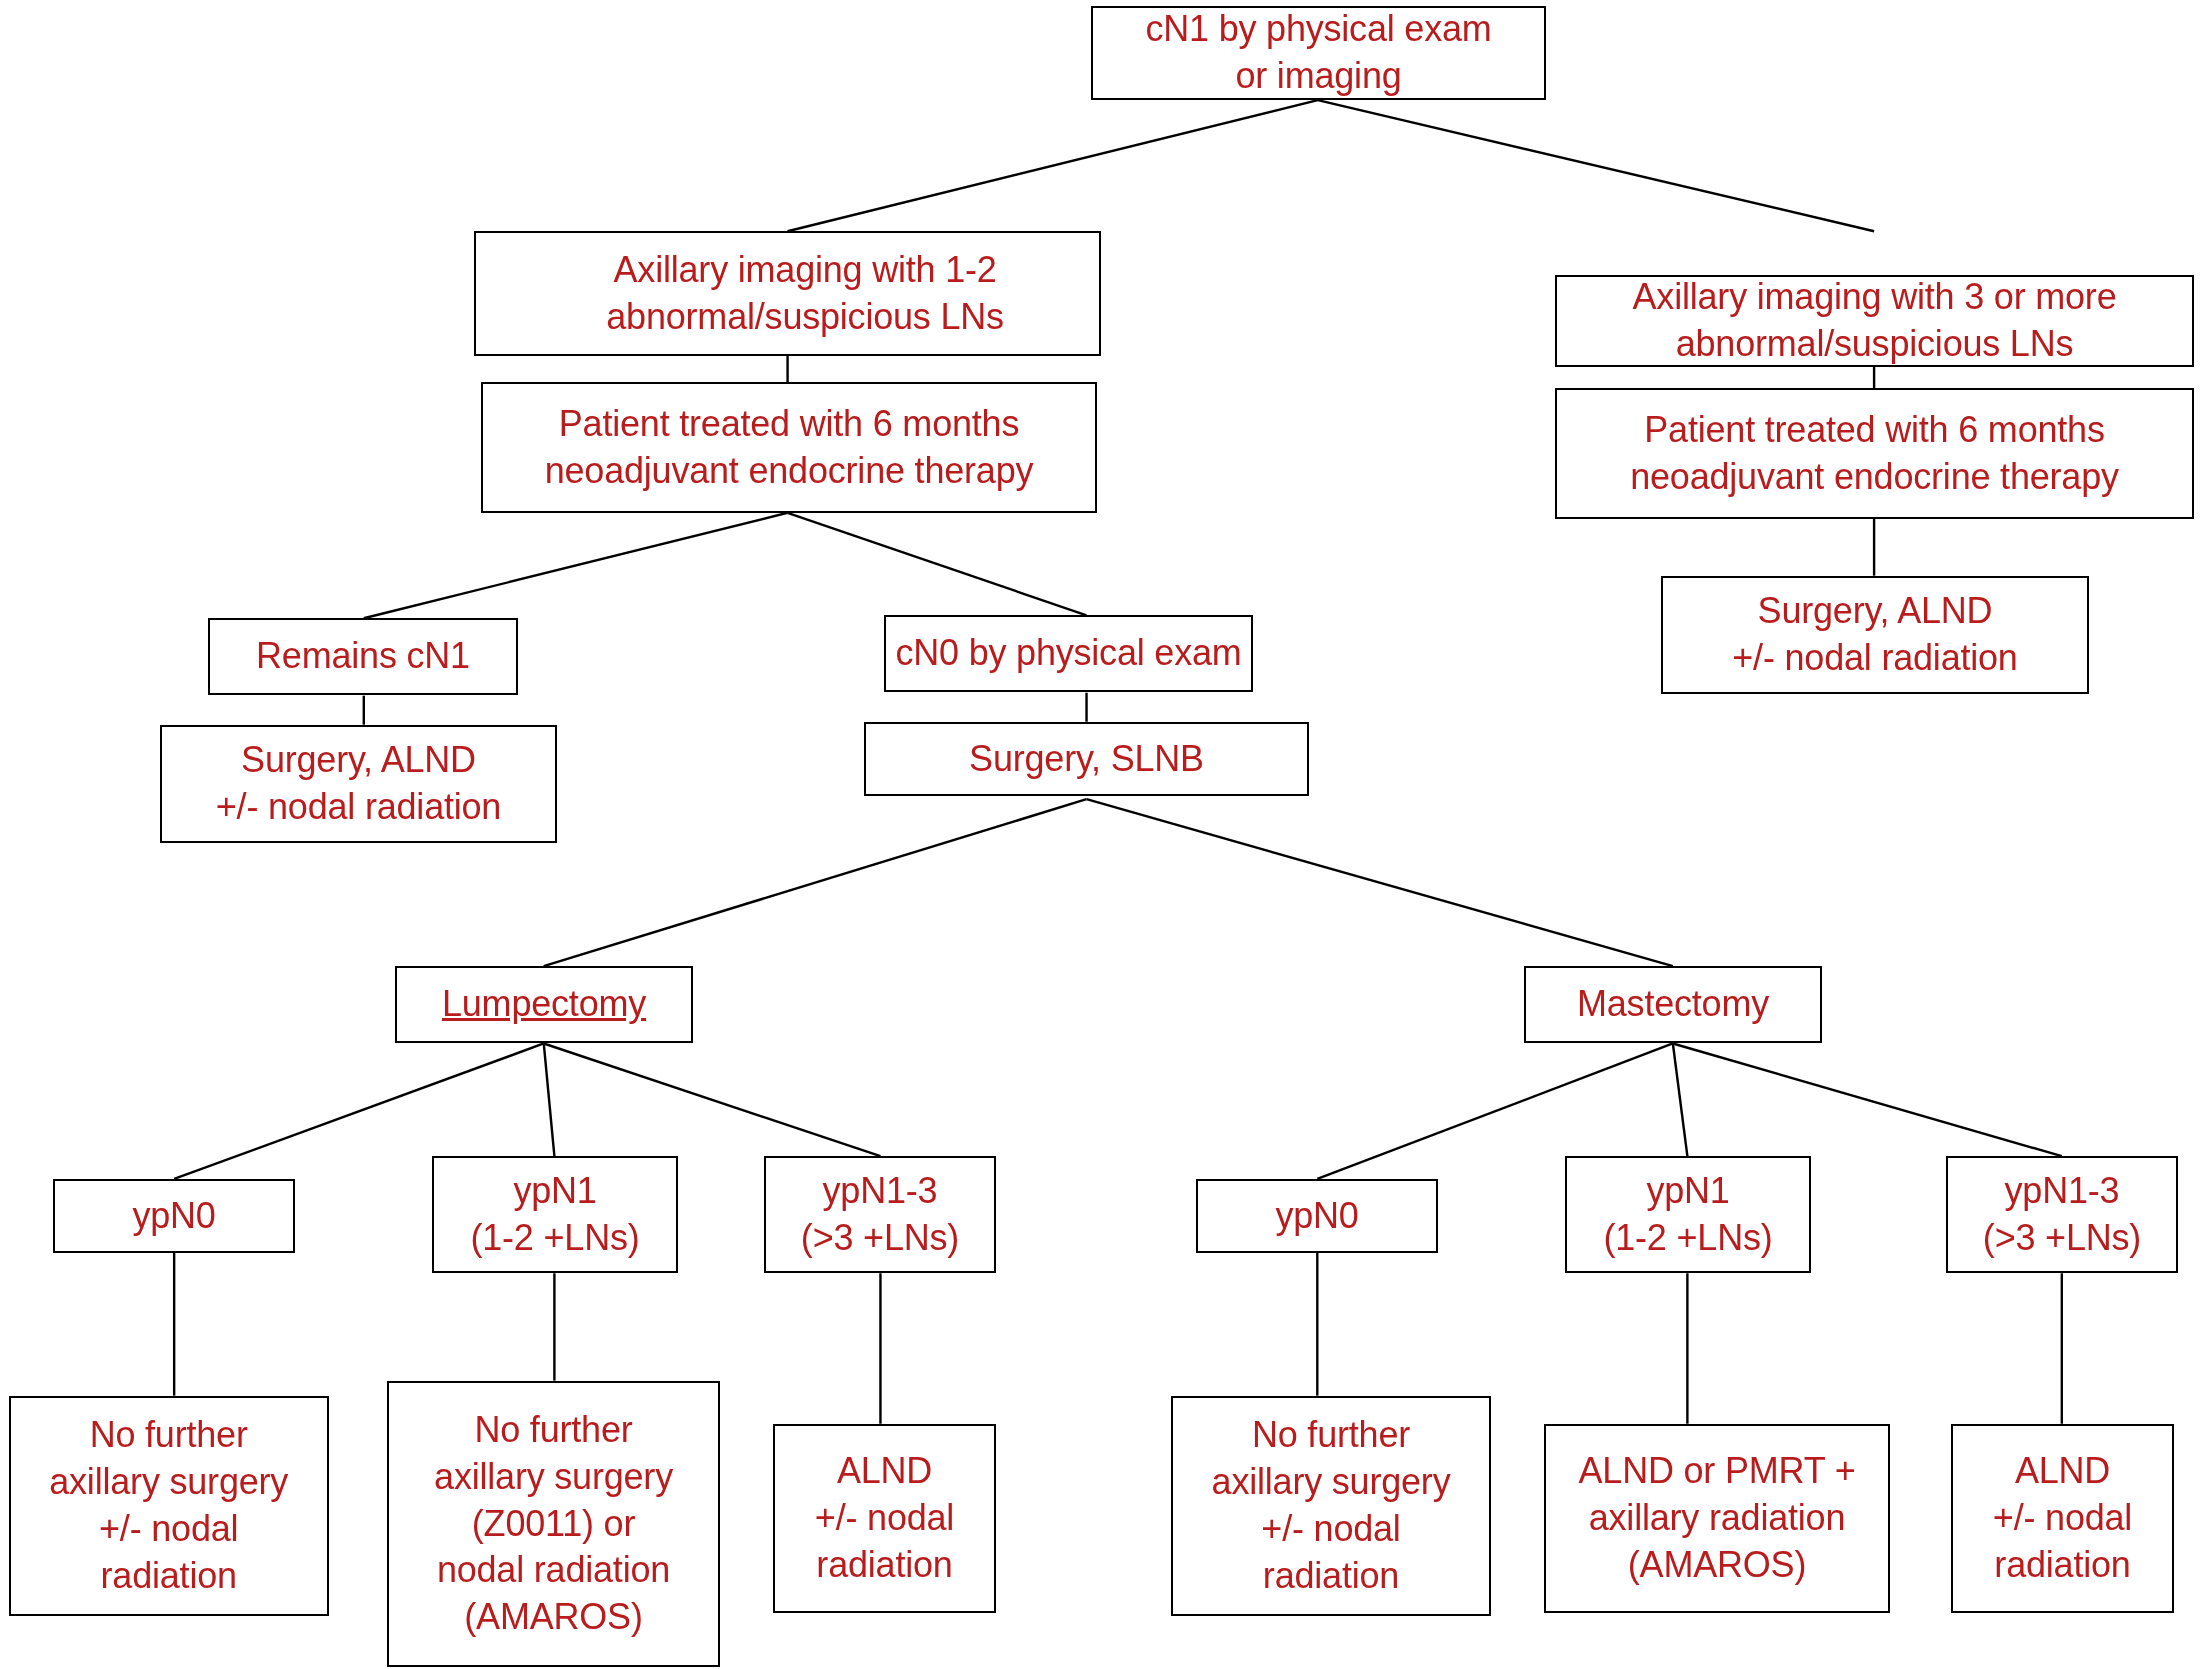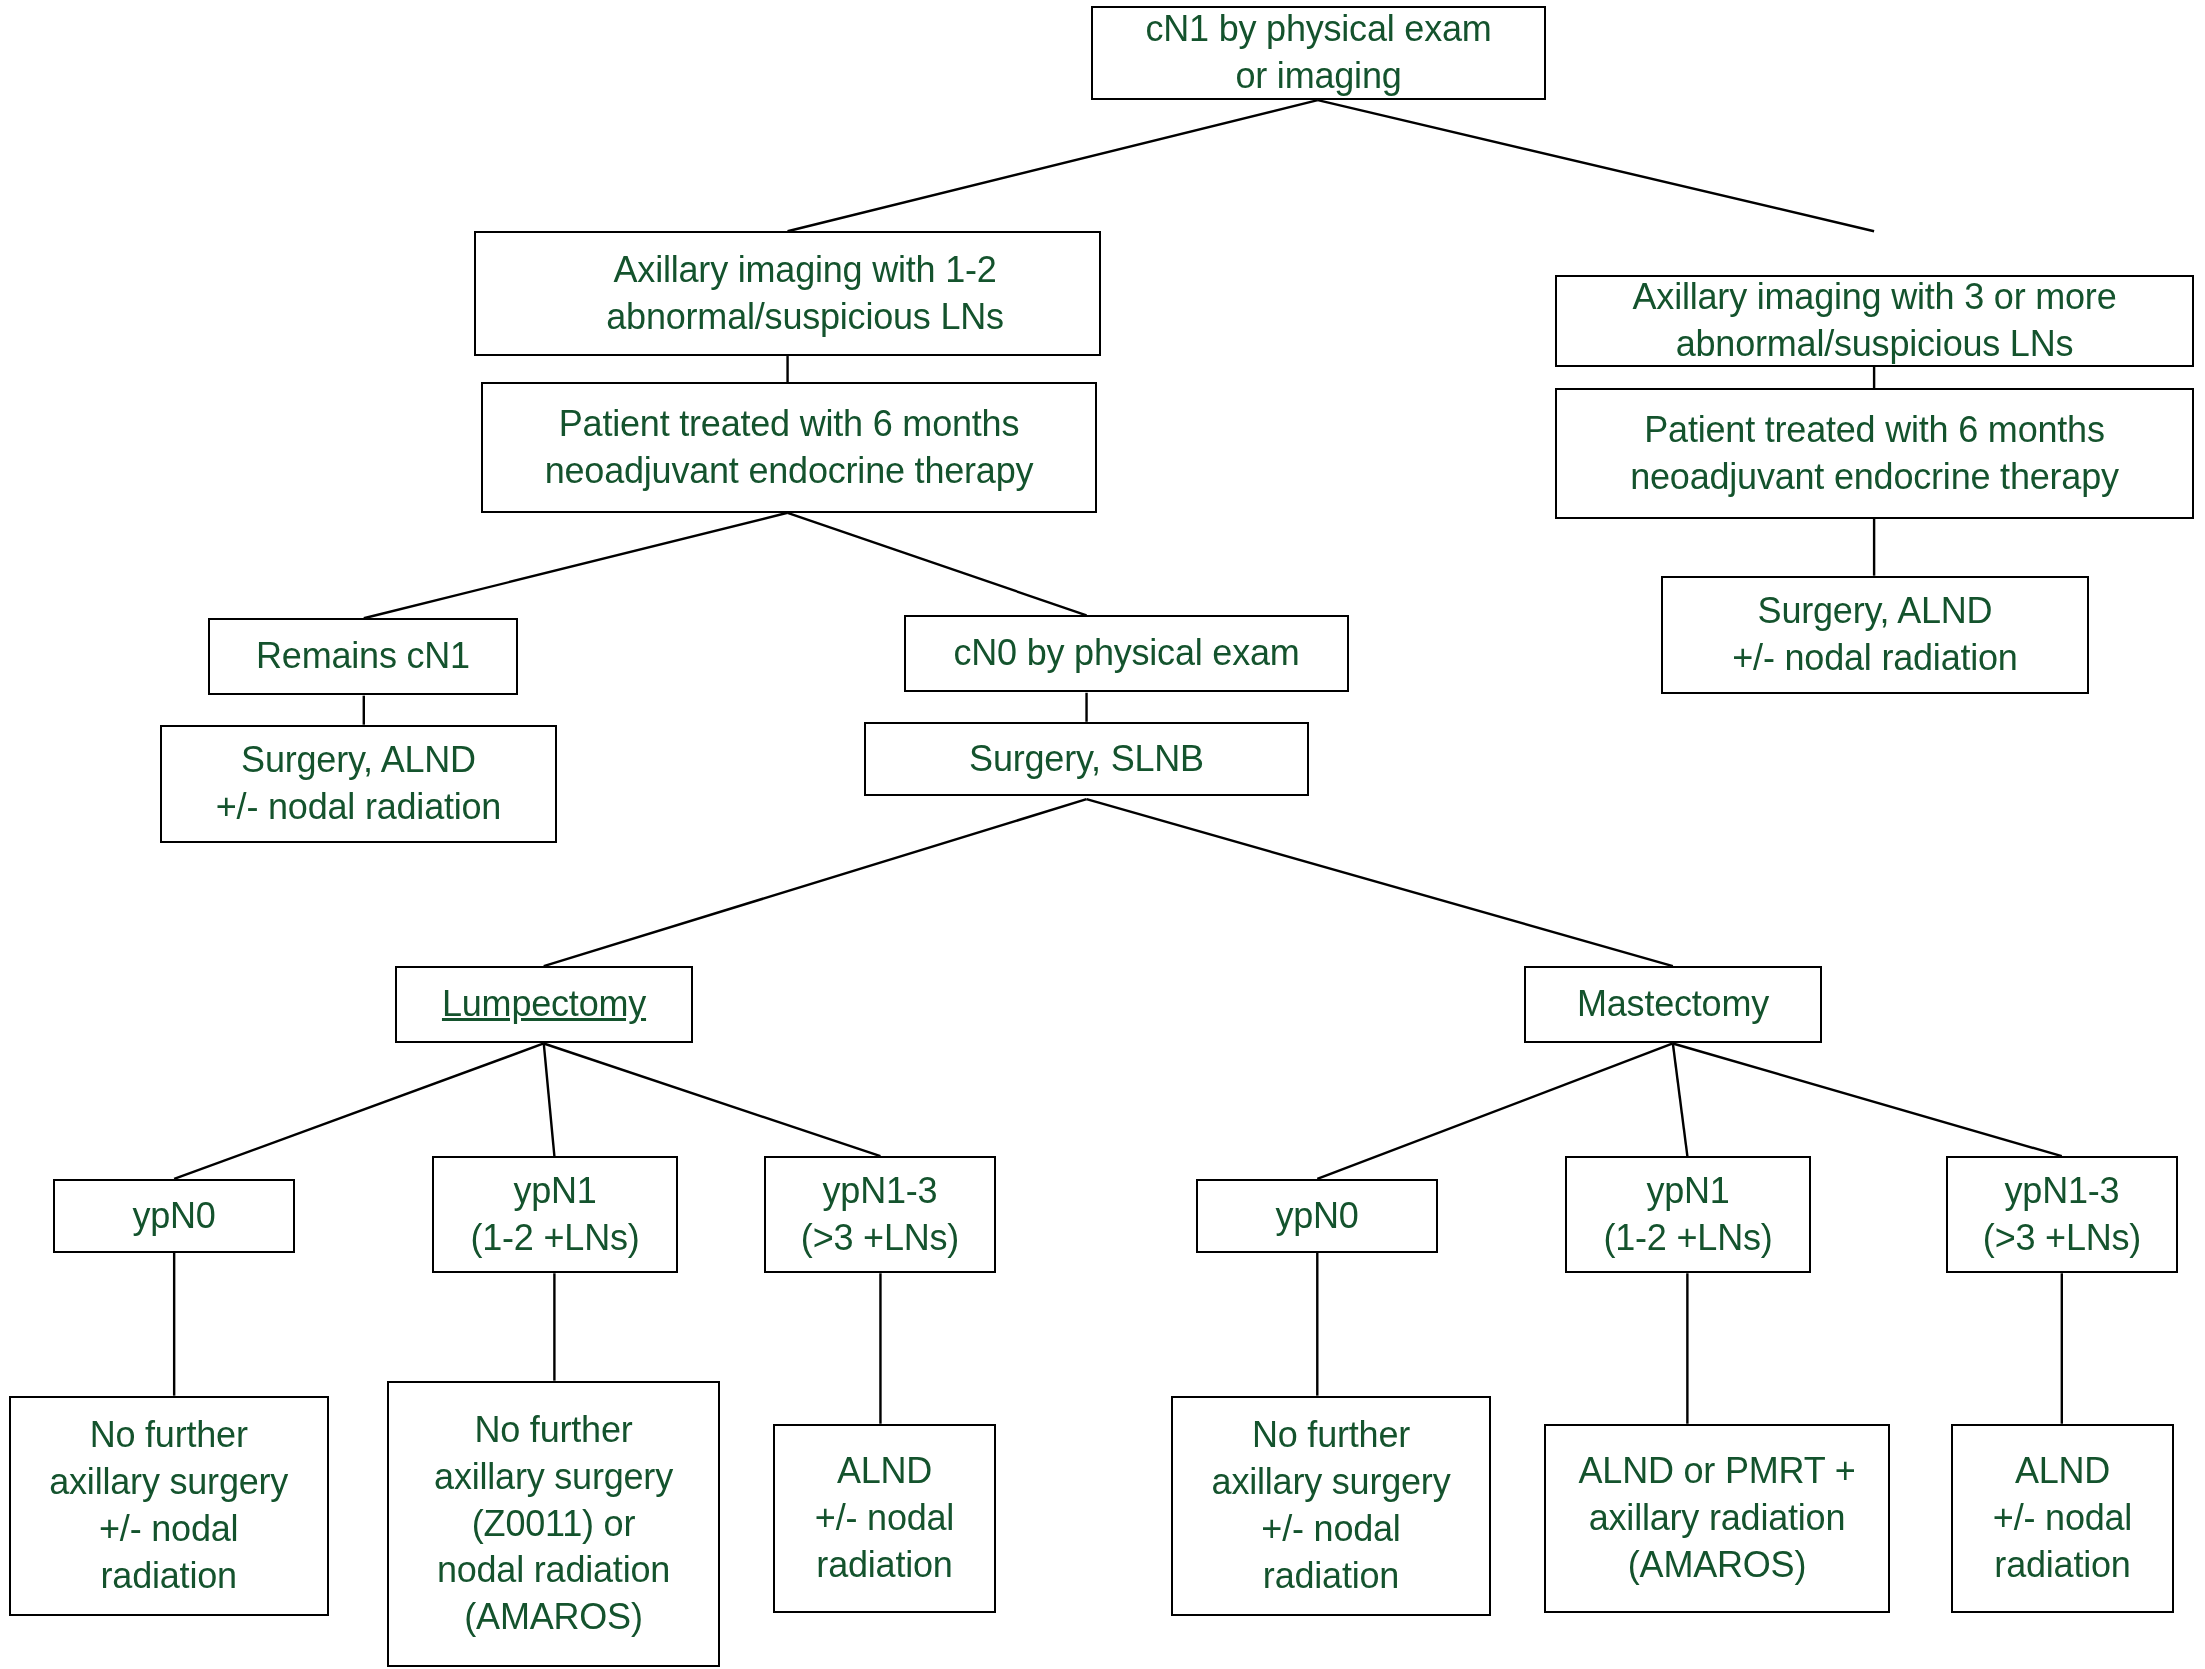--- a/index.html
+++ b/index.html
@@ -27,21 +27,21 @@
   }
   .node {
     position: absolute;
     box-sizing: border-box;
     border: 2.4px solid #000000;
     background: #ffffff;
     display: flex;
     align-items: center;
     justify-content: center;
     text-align: center;
-    color: #14532d;
+    color: #b91c1c;
     font-family: "Liberation Sans", sans-serif;
     font-size: 36px;
     line-height: 1.30;
     padding: 1.9px 4.8px;
     white-space: pre-line;
     letter-spacing: -0.2px;
   }
   .node-text {
     display: block;
     width: 100%;
@@ -84,21 +84,21 @@
 abnormal/suspicious LNs</span></div>
       <div class="node" style="left: 1555px; top: 231px; width: 639px; height: 92px; margin-top: 44px;"><span class="node-text">Axillary imaging with 3 or more
 abnormal/suspicious LNs</span></div>
       <div class="node" style="left: 481px; top: 382px; width: 616px; height: 131px;"><span class="node-text">Patient treated with 6 months
 neoadjuvant endocrine therapy</span></div>
       <div class="node" style="left: 1555px; top: 388px; width: 639px; height: 131px;"><span class="node-text">Patient treated with 6 months
 neoadjuvant endocrine therapy</span></div>
       <div class="node" style="left: 1661px; top: 576px; width: 428px; height: 118px;"><span class="node-text">Surgery, ALND
 +/- nodal radiation</span></div>
       <div class="node" style="left: 208px; top: 618px; width: 310px; height: 77px;"><span class="node-text">Remains cN1</span></div>
-      <div class="node" style="left: 904px; top: 615px; width: 445px; height: 77px;"><span class="node-text">cN0 by physical exam</span></div>
+      <div class="node" style="left: 884px; top: 615px; width: 369px; height: 77px;"><span class="node-text">cN0 by physical exam</span></div>
       <div class="node" style="left: 160px; top: 725px; width: 397px; height: 118px;"><span class="node-text">Surgery, ALND
 +/- nodal radiation</span></div>
       <div class="node" style="left: 864px; top: 722px; width: 445px; height: 74px;"><span class="node-text">Surgery, SLNB</span></div>
       <div class="node" style="left: 395px; top: 966px; width: 298px; height: 77px; text-decoration: underline;"><span class="node-text">Lumpectomy</span></div>
       <div class="node" style="left: 1524px; top: 966px; width: 298px; height: 77px;"><span class="node-text">Mastectomy</span></div>
       <div class="node" style="left: 53px; top: 1179px; width: 242px; height: 74px;"><span class="node-text">ypN0</span></div>
       <div class="node" style="left: 432px; top: 1156px; width: 246px; height: 117px;"><span class="node-text">ypN1
 (1-2 +LNs)</span></div>
       <div class="node" style="left: 764px; top: 1156px; width: 232px; height: 117px;"><span class="node-text">ypN1-3
 (&gt;3 +LNs)</span></div>

